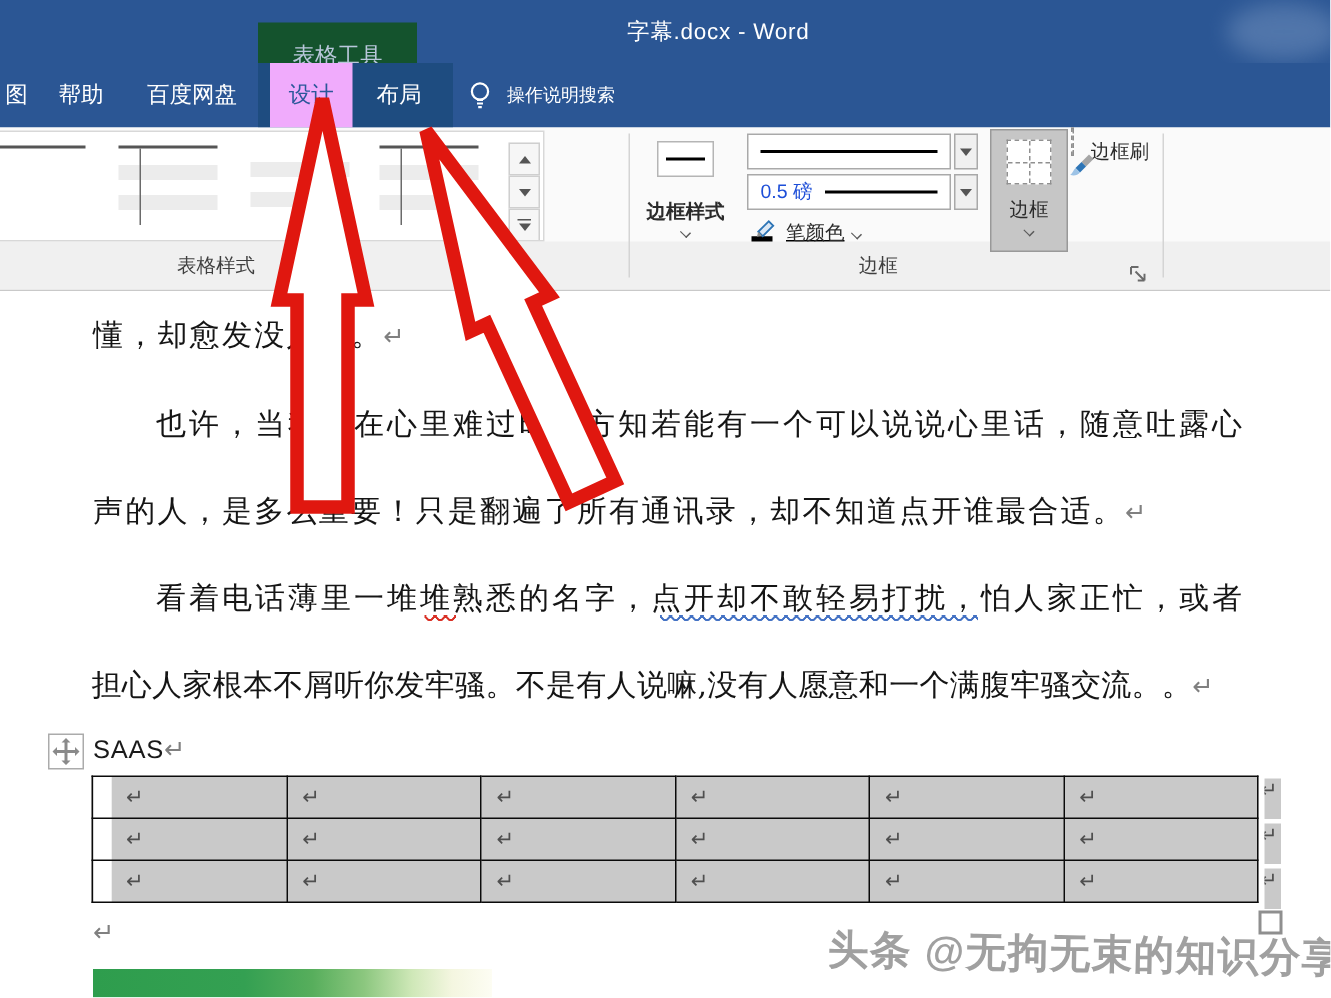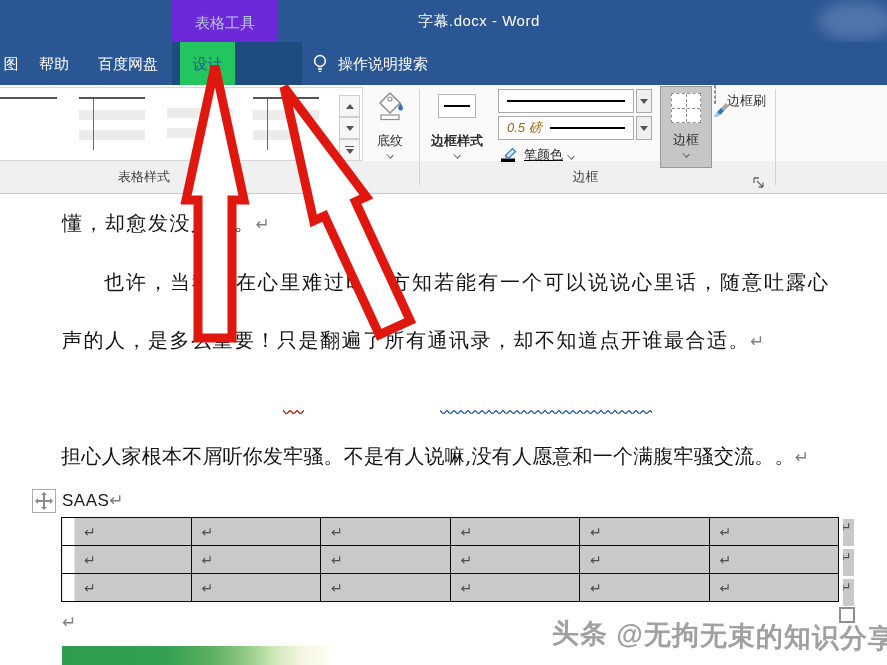--- a/index.html
+++ b/index.html
@@ -2,34 +2,34 @@
 <html><head>
 <meta charset="utf-8">
 <style>
   * { margin:0; padding:0; box-sizing:border-box; }
   html,body { width:887px; height:665px; }
   body { font-family:"Liberation Sans", sans-serif; overflow:hidden; }
   #app { position:relative; width:887px; height:665px; background:#fff; overflow:hidden; }
 
   
   .titlebar { position:absolute; left:0; top:0; width:887px; height:42px; background:#2b5694; }
-  .ctx-block-top { position:absolute; left:172px; top:0; width:106px; height:42px; background:#6d28d9; }
+  .ctx-block-top { position:absolute; left:172px; top:15px; width:106px; height:42px; background:#14532d; }
   .ctx-label { position:absolute; left:0; top:0; width:100%; height:42px; line-height:46px; text-align:center;
                color:#b9c7db; font-size:15px; }
   .doc-title { position:absolute; left:418px; top:12px; color:#fff; font-size:15px; letter-spacing:0.5px; }
   .avatar-blob { position:absolute; left:818px; top:2px; width:76px; height:38px; border-radius:50%;
                  background:#5d80b2; filter:blur(7px); opacity:.75; }
 
   
   .tabrow { position:absolute; left:0; top:42px; width:887px; height:43px; background:#2b5694; }
   .ctx-block-bottom { position:absolute; left:172px; top:0; width:130px; height:43px; background:#1e4c80; }
   .tab { position:absolute; top:0; height:43px; line-height:43px; font-size:15px; color:#fff; text-align:center; cursor:default; }
-  .tab.active { background:#22c55e; color:#2b579a; }
+  .tab.active { background:#f0abfc; color:#2b579a; }
   .bulb-wrap { position:absolute; left:310px; top:11px; width:20px; height:22px; }
-  .tellme { position:absolute; left:338px; top:0; height:43px; line-height:43px; font-size:15px; color:#fff; }
+  .tellme { position:absolute; left:338px; top:0; height:43px; line-height:43px; font-size:12px; color:#fff; }
 
   
   .ribbon { position:absolute; left:0; top:85px; width:887px; height:109px; background:#fafafa;
             border-bottom:1px solid #c9c9c9; }
   .ribbon-strip { position:absolute; left:0; top:76px; width:887px; height:32px; background:#f0f0f0; }
   .group-label { position:absolute; font-size:13px; color:#3f3f3f; text-align:center; }
   .vsep { position:absolute; top:4px; width:1px; height:96px; background:#d4d4d4; }
 
   .gallery { position:absolute; left:-2px; top:2px; width:365px; height:74px; background:#fff;
              border:1px solid #d8d8d8; overflow:hidden; }
@@ -49,21 +49,21 @@
   .btn-label { font-size:13px; color:#2b2b2b; white-space:nowrap; }
   .chev { display:inline-block; width:6px; height:6px; border-right:1.4px solid #5a5a5a;
           border-bottom:1.4px solid #5a5a5a; transform:rotate(45deg) scale(1,.75); margin-top:2px; }
 
   .sample-box { width:38px; height:24px; border:1px solid #b5b5b5; background:#fff; display:flex; align-items:center; justify-content:center; }
   .sample-line { width:26px; height:1.5px; background:#000; }
 
   .combo { position:absolute; left:498px; width:136px; height:24px; border:1px solid #a9a9a9; background:#fff;
            display:flex; align-items:center; padding:0 8px; }
   .combo .cline { flex:1; height:1.5px; background:#000; }
-  .combo .cweight { font-size:13px; color:#a16207; margin-right:8px; white-space:nowrap;font-style:italic; }
+  .combo .cweight { font-size:13px; color:#1d4ed8; margin-right:8px; white-space:nowrap; }
   .dd { position:absolute; left:636px; width:16px; height:24px; border:1px solid #a9a9a9; background:#f0f0f0;
         display:flex; align-items:center; justify-content:center; }
 
   .penbtn { position:absolute; left:500px; top:58px; height:24px; display:flex; align-items:center; gap:5px;text-decoration:underline; }
 
   .borders-btn { position:absolute; left:660px; top:1px; width:52px; height:82px; background:#c6c6c6;
                  border:1px solid #999; display:flex; flex-direction:column; align-items:center; }
   .painter-btn { position:absolute; left:714px; top:1px; width:52px; height:82px; display:flex; flex-direction:row; align-items:flex-start; }
   .grid-icon { position:relative; width:30px; height:30px; margin-top:6px; background:#fff; border:1.5px dashed #909090; }
   .grid-icon::before { content:""; position:absolute; left:50%; top:0; width:0; height:100%; border-left:1.5px dashed #909090; }
@@ -118,20 +118,21 @@
     <div class="doc-title">字幕.docx - Word</div>
     <div class="avatar-blob"></div>
   </div>
 
   <div class="tabrow">
     <div class="ctx-block-bottom"></div>
     <div class="tab" style="left:0; width:22px;">图</div>
     <div class="tab" style="left:30px; width:48px;">帮助</div>
     <div class="tab" style="left:88px; width:80px;">百度网盘</div>
     <div class="tab active" style="left:180px; width:55px;">设计</div>
+    <div class="tab" style="left:238px; width:56px;">布局</div>
     <div class="bulb-wrap">
       <svg width="20" height="22" viewBox="0 0 20 22">
         <circle cx="10" cy="8" r="5.4" fill="none" stroke="#fff" stroke-width="1.5"></circle>
         <path d="M8 13.6 h4 M8 16 h4 M8.8 18.4 h2.4" stroke="#fff" stroke-width="1.4" fill="none"></path>
       </svg>
     </div>
     <div class="tellme">操作说明搜索</div>
   </div>
 
   <div class="ribbon">
@@ -160,32 +161,20 @@
           <i class="tri-dn"></i>
         </div>
       <div class="gbtn" style="top:51px;">
           <i class="morebar"></i>
           <i class="tri-dn"></i>
         </div>
     </div>
 
     <div class="group-label" style="left:55px; top:83px; width:115px;text-align:right;">表格样式</div>
 
-    <div class="bigbtn" style="left:364px; top:2px; width:52px; height:82px;">
-      <span style="margin-top:3px;">
-        <svg width="30" height="32" viewBox="0 0 30 32">
-          <path d="M15 3 L25 13 L15 23 L5 13 Z" fill="#fff" stroke="#8f8f8f" stroke-width="1.5"></path>
-          <circle cx="15" cy="9" r="2" fill="none" stroke="#8f8f8f" stroke-width="1.2"></circle>
-          <path d="M25.5 13 c1.5 2.5 2.5 3.6 2.5 5.2 a2.4 2.4 0 0 1 -4.8 0 c0 -1.6 1 -2.7 2.3 -5.2 Z" fill="#2e75b6"></path>
-          <rect x="6" y="25" width="18" height="4.5" fill="#fff" stroke="#8f8f8f" stroke-width="1.2"></rect>
-        </svg>
-      </span>
-      <span class="btn-label" style="margin-top:6px;">底纹</span>
-      <i class="chev"></i>
-    </div>
 
     <div class="vsep" style="left:419px;"></div>
 
     <div class="bigbtn" style="left:426px; top:2px; width:62px; height:82px;">
       <span class="sample-box" style="margin-top:7px;">
           <i class="sample-line"></i>
         </span>
       <span class="btn-label" style="margin-top:14px;font-weight:bold;">边框样式</span>
       <i class="chev"></i>
     </div>
@@ -244,20 +233,21 @@
       </svg>
     </div>
 
     <div class="vsep" style="left:775px;"></div>
   </div>
 
   <div class="docarea">
     <div class="docline" style="left:62px; top:16px; letter-spacing:1.5px;"><span>懂，却愈发没人懂。</span><span class="pilcrow">↵</span></div>
     <div class="docline" style="left:104px; top:75px; letter-spacing:2px;"><span>也许，当我们在心里难过时，方知若能有一个可以说说心里话，随意吐露心</span></div>
     <div class="docline" style="left:62px; top:133px; letter-spacing:1.5px;"><span>声的人，是多么重要！只是翻遍了所有通讯录，却不知道点开谁最合适。</span><span class="pilcrow">↵</span></div>
+    <div class="docline" style="left:104px; top:191px; letter-spacing:2px;"><span>看着电话薄里一堆堆熟悉的名字，点开却不敢轻易打扰，怕人家正忙，或者</span></div>
     <div class="docline" style="left:61px; top:249px; letter-spacing:0.2px;"><span>担心人家根本不屑听你发牢骚。不是有人说嘛,没有人愿意和一个满腹牢骚交流。。</span><span class="pilcrow">↵</span></div>
 
     <i class="squig red" style="left:283px; top:216px; width:21px;"></i>
     <i class="squig blue" style="left:440px; top:216px; width:212px;"></i>
 
     <div class="move-handle">
       <svg width="20" height="20" viewBox="0 0 20 20">
         <path d="M10 1 L13 4 H11 V9 H16 V7 L19 10 L16 13 V11 H11 V16 H13 L10 19 L7 16 H9 V11 H4 V13 L1 10 L4 7 V9 H9 V4 H7 Z" fill="#8a8a8a"></path>
       </svg>
     </div>

